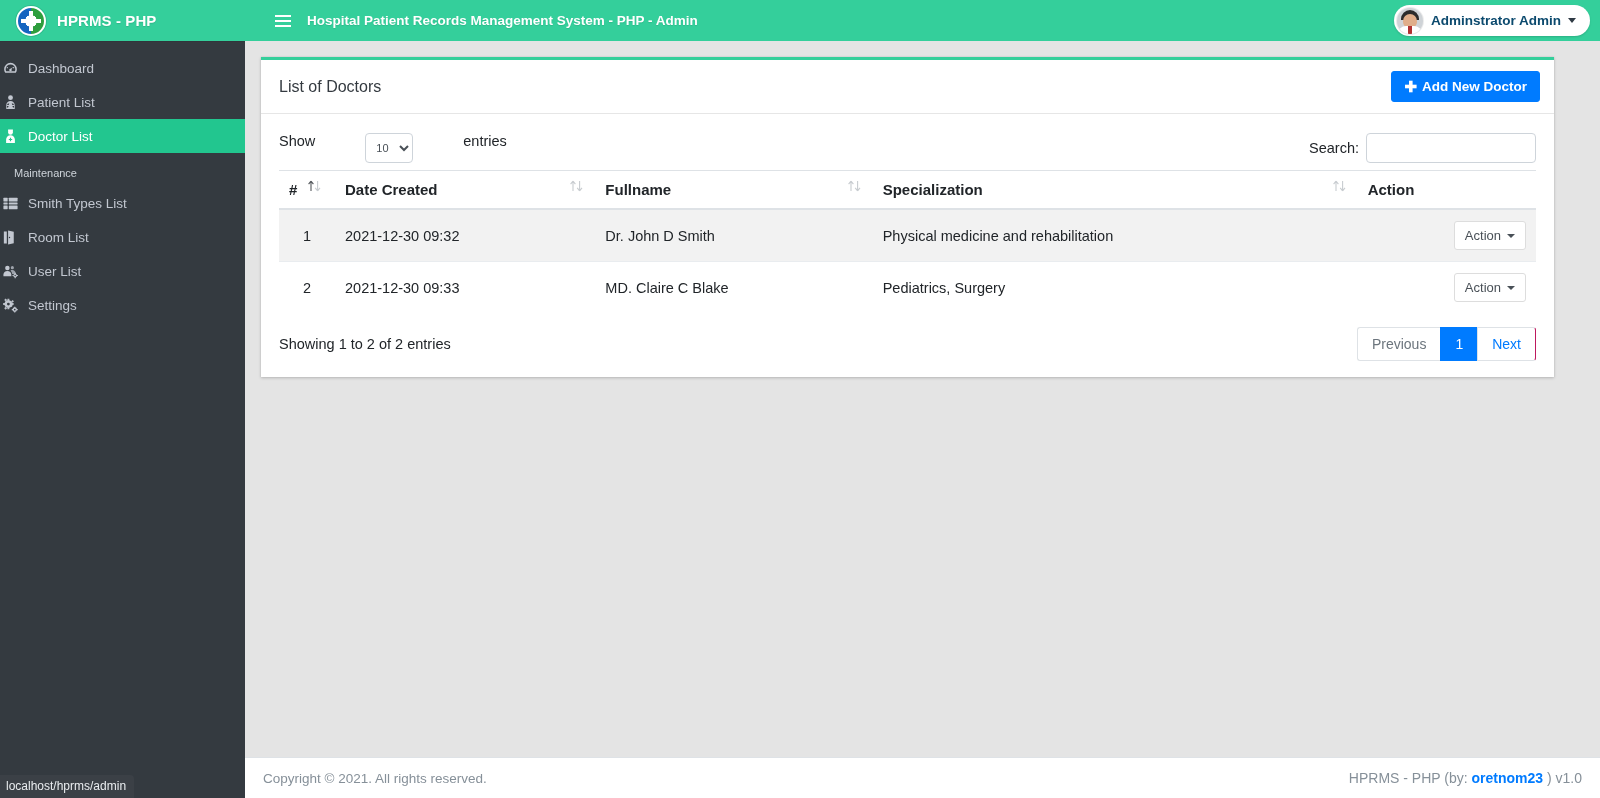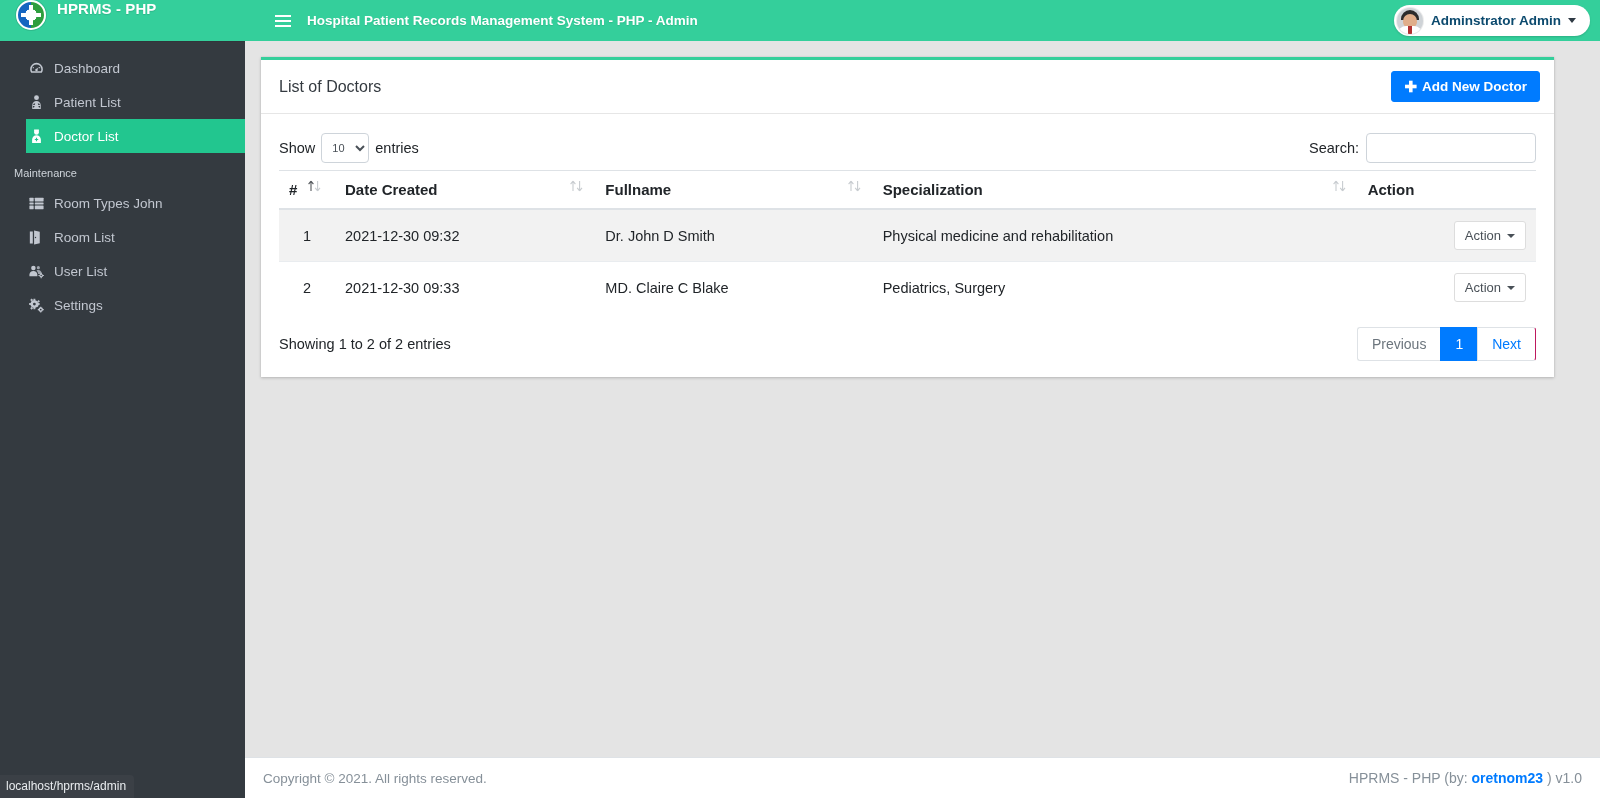--- a/index.html
+++ b/index.html
@@ -17,21 +17,21 @@
   
   .sidebar {
     position: absolute; left: 0; top: 0;
     width: 245px; height: 798px;
     background: #343a40;
     z-index: 20;
   }
   .brand {
     height: 41px;
     background: #34cf9b;
-    display: flex; 
+    display: flex; align-items: center;
     padding-left: 16px;
     box-shadow: 0 1px 0 rgba(0,0,0,.06);
   }
   .brand-logo {
     width: 30px; height: 30px; border-radius: 50%;
     background:
        radial-gradient(circle at 50% 50%, #ffffff 0 32%, rgba(255,255,255,0) 33%),
        linear-gradient(90deg, #1565c0 0 50%, #2e9e3e 50% 100%);
     border: 2px solid #ffffff;
     box-shadow: 0 0 0 1px rgba(0,0,0,.1);
@@ -47,21 +47,21 @@
     color: #ffffff; font-size: 15px; font-weight: bold;
     margin-left: 11px; letter-spacing: .1px;
     text-shadow: 0 1px 1px rgba(0,0,0,.12);
   }
 
   .nav { padding-top: 10px; }
   .nav-item {
     display: flex; align-items: center;
     height: 34px; padding-left: 2px;
     color: #c2c7d0; font-size: 13.5px;
-    cursor: pointer; position: relative; margin-left: 26px;
+    cursor: pointer; position: relative;
   }
   .nav-item .ico {
     width: 26px; flex: 0 0 26px;
     display: flex; align-items: center; justify-content: flex-start;
     color: #c2c7d0;
   }
   .nav-item .ico svg { display: block; }
   .nav-item.active { background: #22c68f; color: #ffffff; }
   .nav-item.active .ico { color: #ffffff; }
   .nav-header {
@@ -155,21 +155,21 @@
     display: inline-flex; align-items: center;
     cursor: pointer;
     font-family: "Liberation Sans", sans-serif;
   }
   .btn-primary .plus { margin-right: 5px; font-size: 15px; line-height: 1; }
 
   .card-body { padding: 12px 18px 16px 18px; }
 
   
   .dt-top { display: flex; align-items: center; justify-content: space-between; height: 44px; }
-  .dt-length { font-size: 14.5px; color: #212529; display: flex; align-items: center; }
+  .dt-length { font-size: 14.5px; color: #212529; display: flex; align-items: flex-start; gap: 44px; }
   .dt-length select {
     margin: 0 6px;
     width: 48px; height: 30px;
     font-size: 11px;
     font-family: "Liberation Sans", sans-serif;
     border: 1px solid #ced4da; border-radius: 4px;
     color: #495057; background: #fff;
     padding-left: 6px;
   }
   .dt-filter { font-size: 14.5px; color: #212529; display: flex; align-items: center; }
@@ -328,21 +328,21 @@
         <span class="ico">
           <svg width="17" height="17" viewBox="0 0 24 24" fill="currentColor">
             <rect x="2" y="4" width="6" height="5.2" rx="0.6"></rect>
             <rect x="9.6" y="4" width="12.4" height="5.2" rx="0.6"></rect>
             <rect x="2" y="10.6" width="6" height="2.8" rx="0.6"></rect>
             <rect x="9.6" y="10.6" width="12.4" height="2.8" rx="0.6"></rect>
             <rect x="2" y="14.8" width="6" height="5.2" rx="0.6"></rect>
             <rect x="9.6" y="14.8" width="12.4" height="5.2" rx="0.6"></rect>
           </svg>
         </span>
-        <span>Room Types John</span>
+        <span>Smith Types List</span>
       </div>
 
       <div class="nav-item">
         <span class="ico">
           <svg width="17" height="17" viewBox="0 0 24 24" fill="currentColor">
             <path d="M3 20.2h3.1V3.2H3zM7.6 3.2v17h3.2v-17z" opacity="0"></path>
             <path d="M2.6 3.5h4.2v17H2.6z"></path>
             <path d="M8.6 2.2l8 1.8v16l-8 1.8z"></path>
             <circle cx="10.6" cy="12" r="1" fill="#343a40"></circle>
             <path d="M17.6 6.6h3.8v13.9h-3.8z" opacity=".0"></path>

